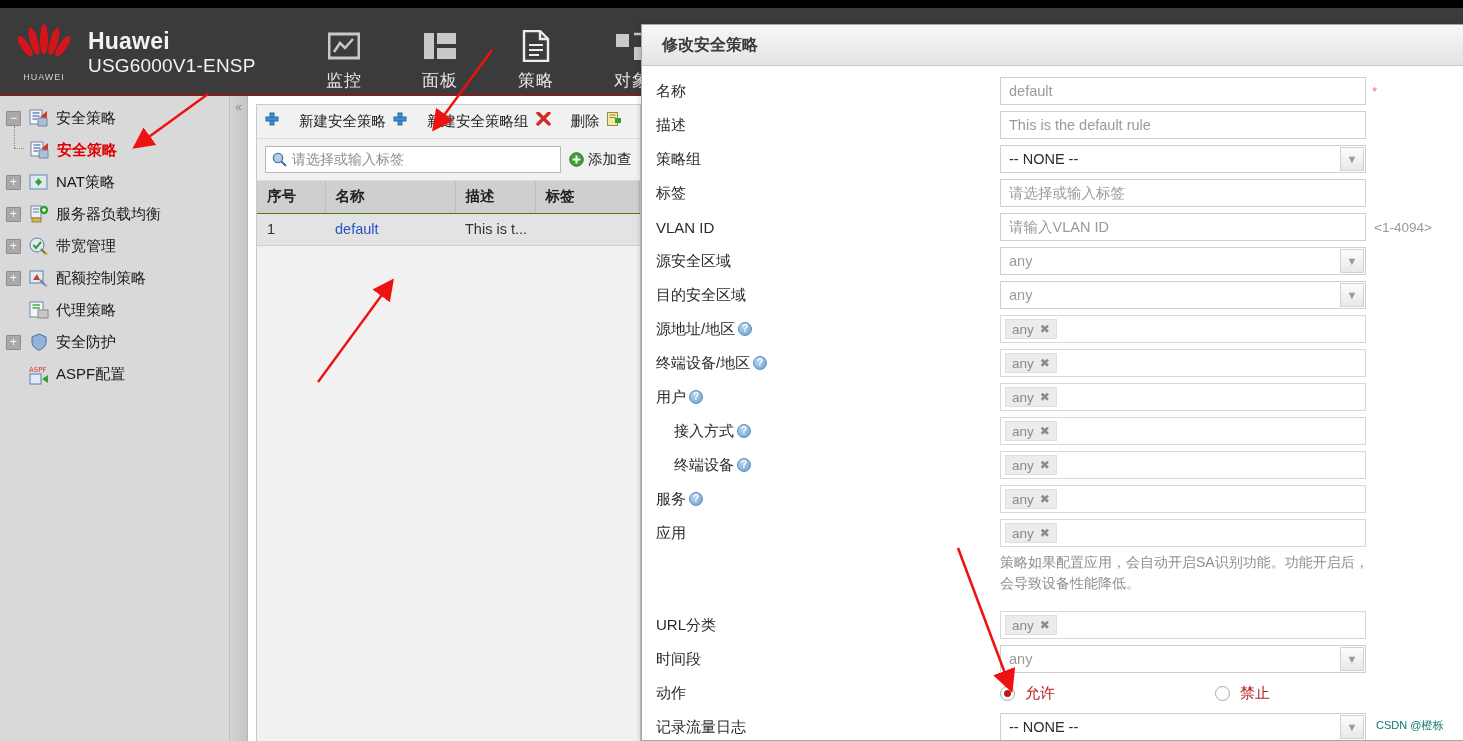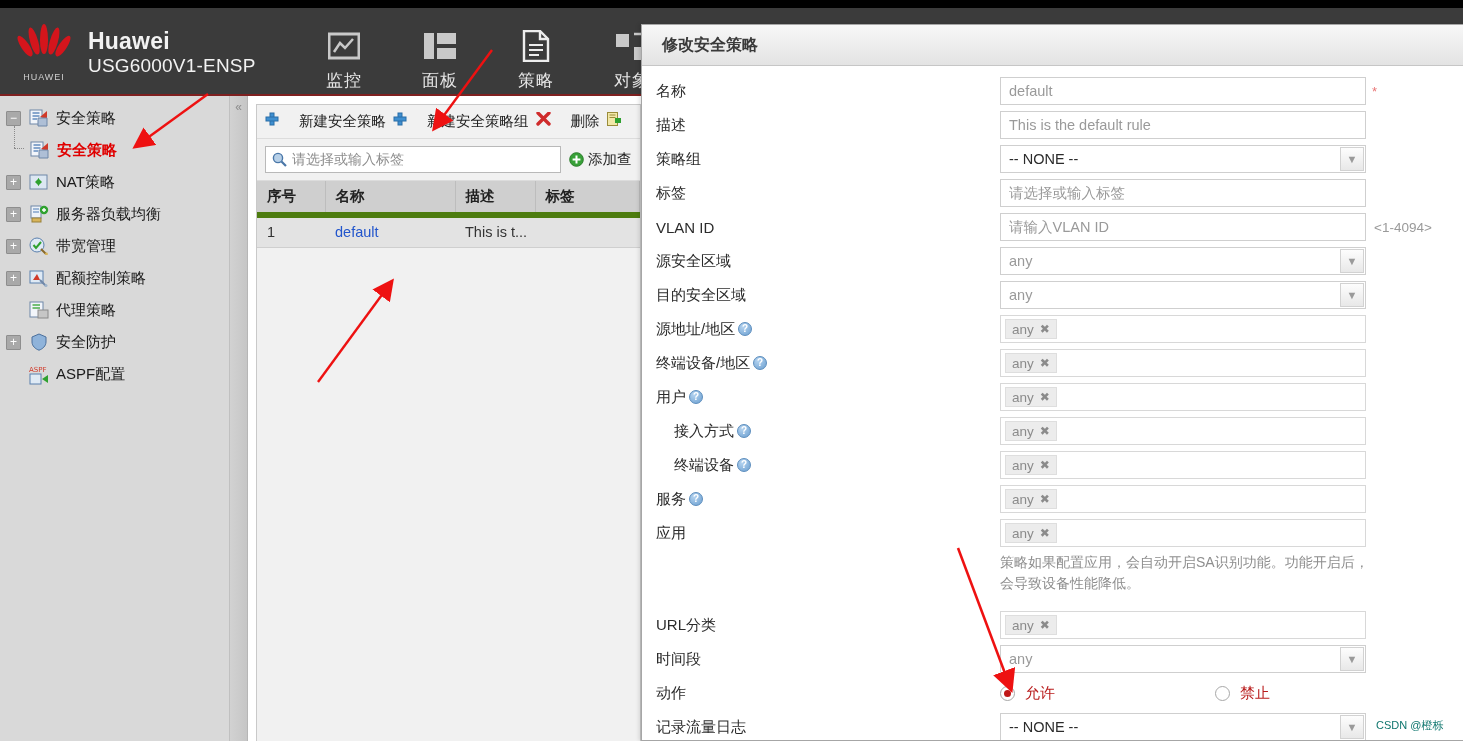--- a/index.html
+++ b/index.html
@@ -101,21 +101,21 @@
   }
   .searchbox {
     width: 296px; height:27px; background:#fff; border:1px solid #b9b9b9;
     display:flex; align-items:center; padding-left:6px; gap:5px;
     font-size:14px; color:#8d8d8d;
   }
   .addquery { display:flex; align-items:center; gap:4px; font-size:14.5px; color:#222; cursor:pointer; white-space:nowrap;}
 
   table.ptable { width:100%; border-collapse:collapse; }
   table.ptable th {
-    background:#cfcfcf; border-bottom:6px solid #4d7c0f; border-right:1px solid #bdbdbd;
+    background:#cfcfcf; border-bottom:1px solid #4d7c0f; border-right:1px solid #bdbdbd;
     font-size:14.5px; color:#222; text-align:left; padding:6px 0 6px 10px; font-weight:bold;
     height:32px;
   }
   table.ptable td {
     background:#e3e3e3; border-bottom:1px solid #cfcfcf;
     font-size:14.5px; color:#333; padding:6px 0 6px 10px; height:32px;
   }
   td.linkcell a { color:#2255cc; text-decoration:none; }
   .cw1{width:68px;} .cw2{width:130px;} .cw3{width:80px;} .cw4{width:auto;}
 

